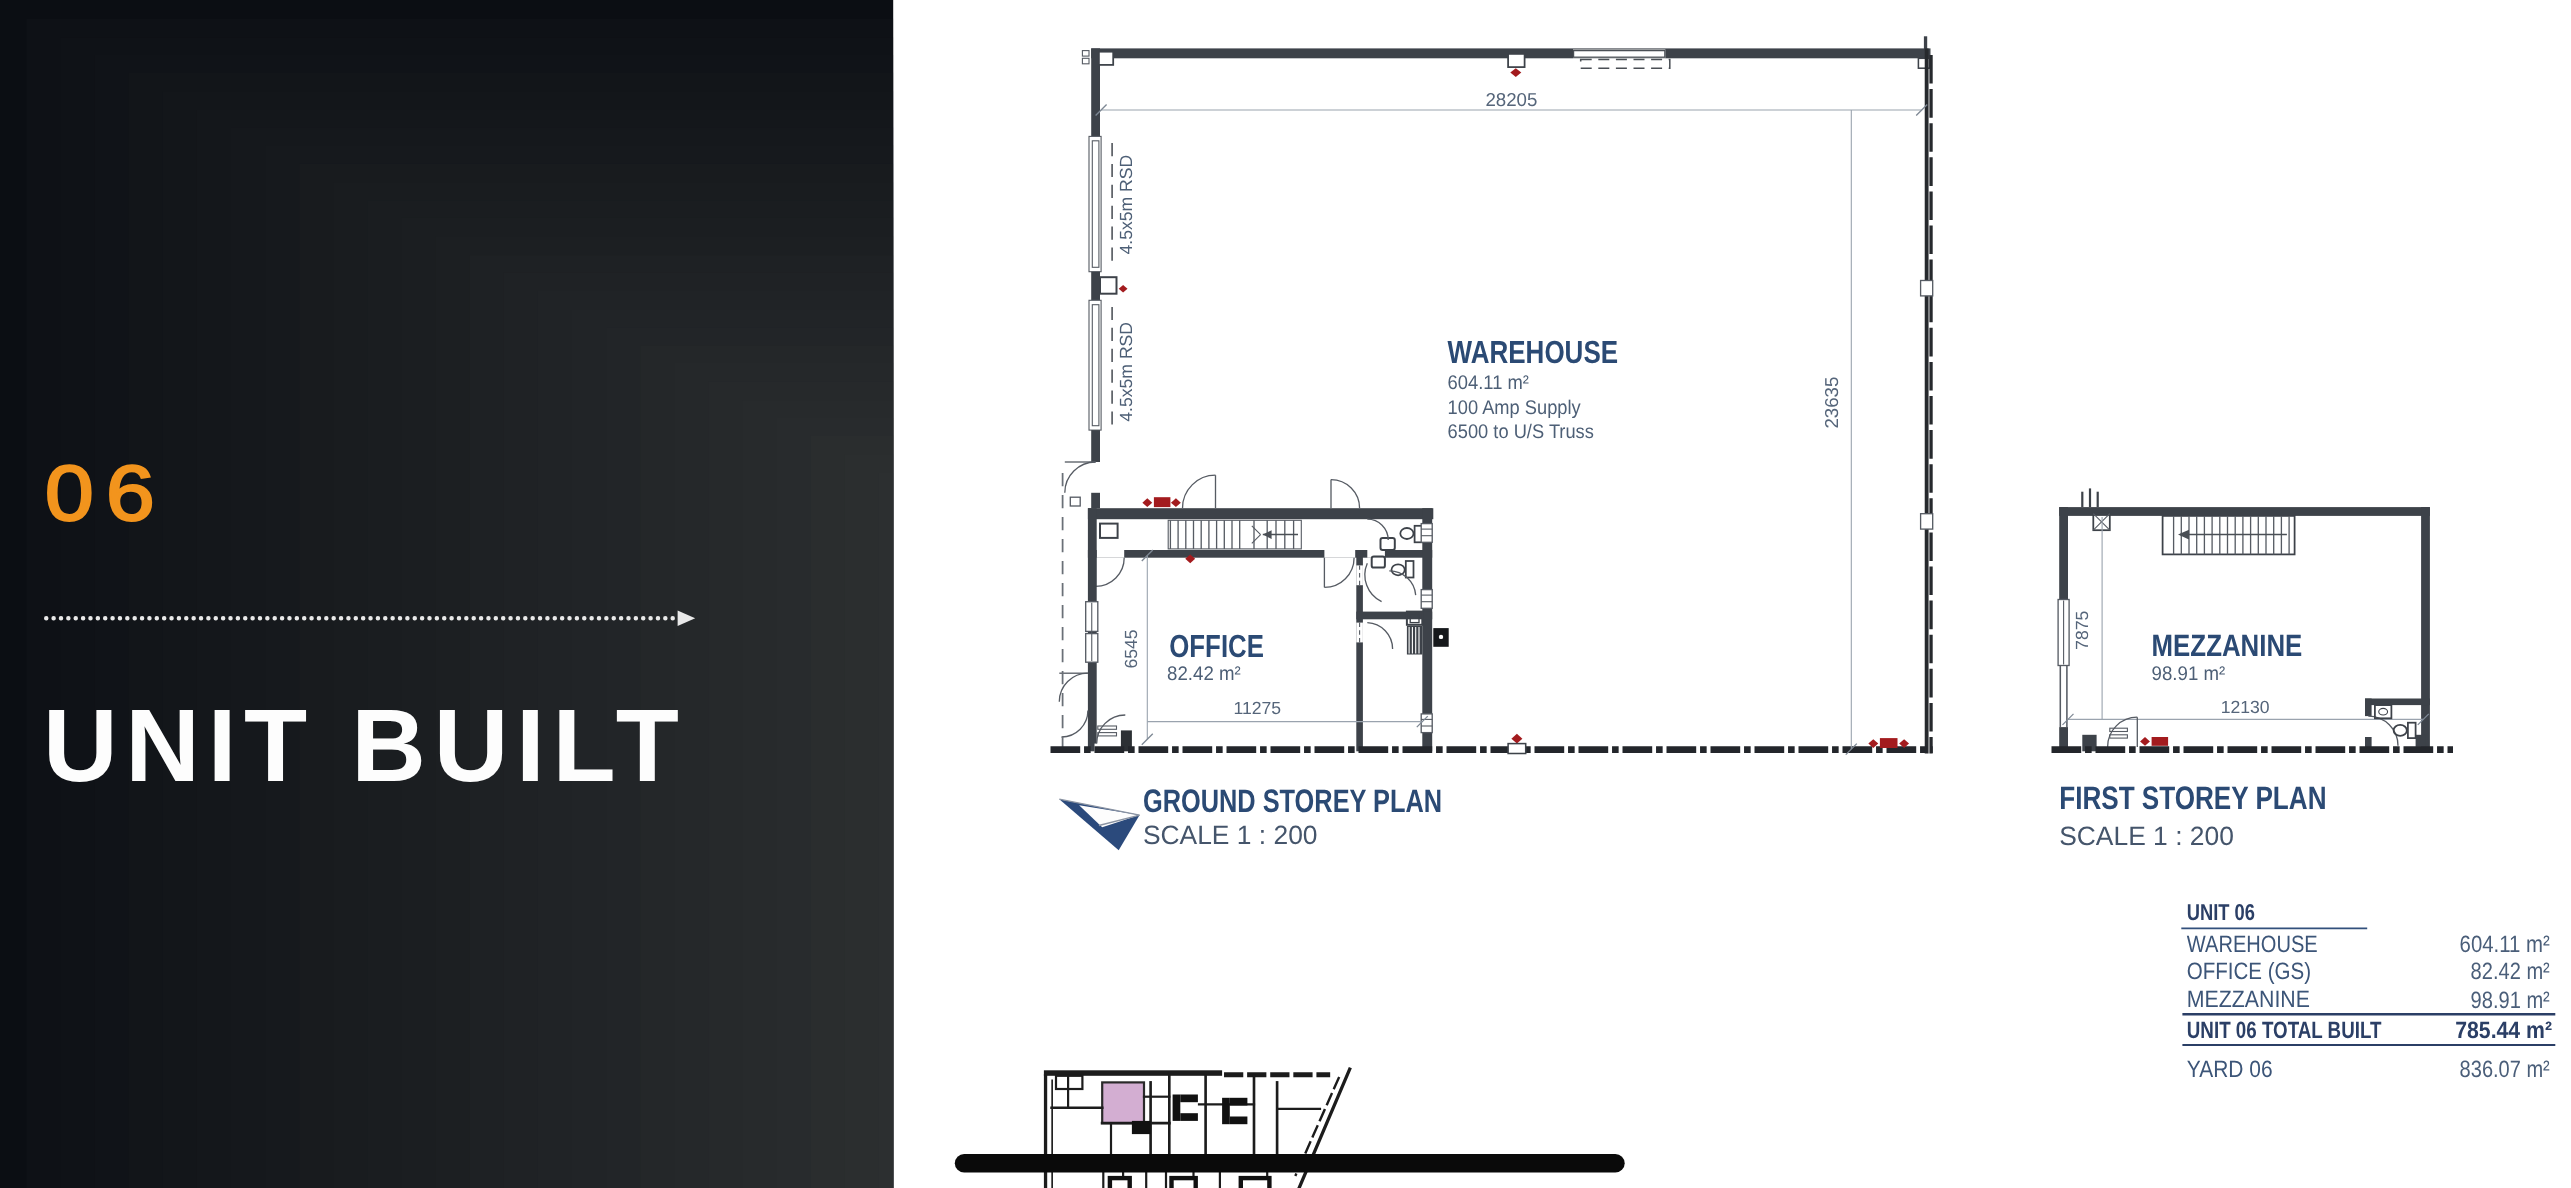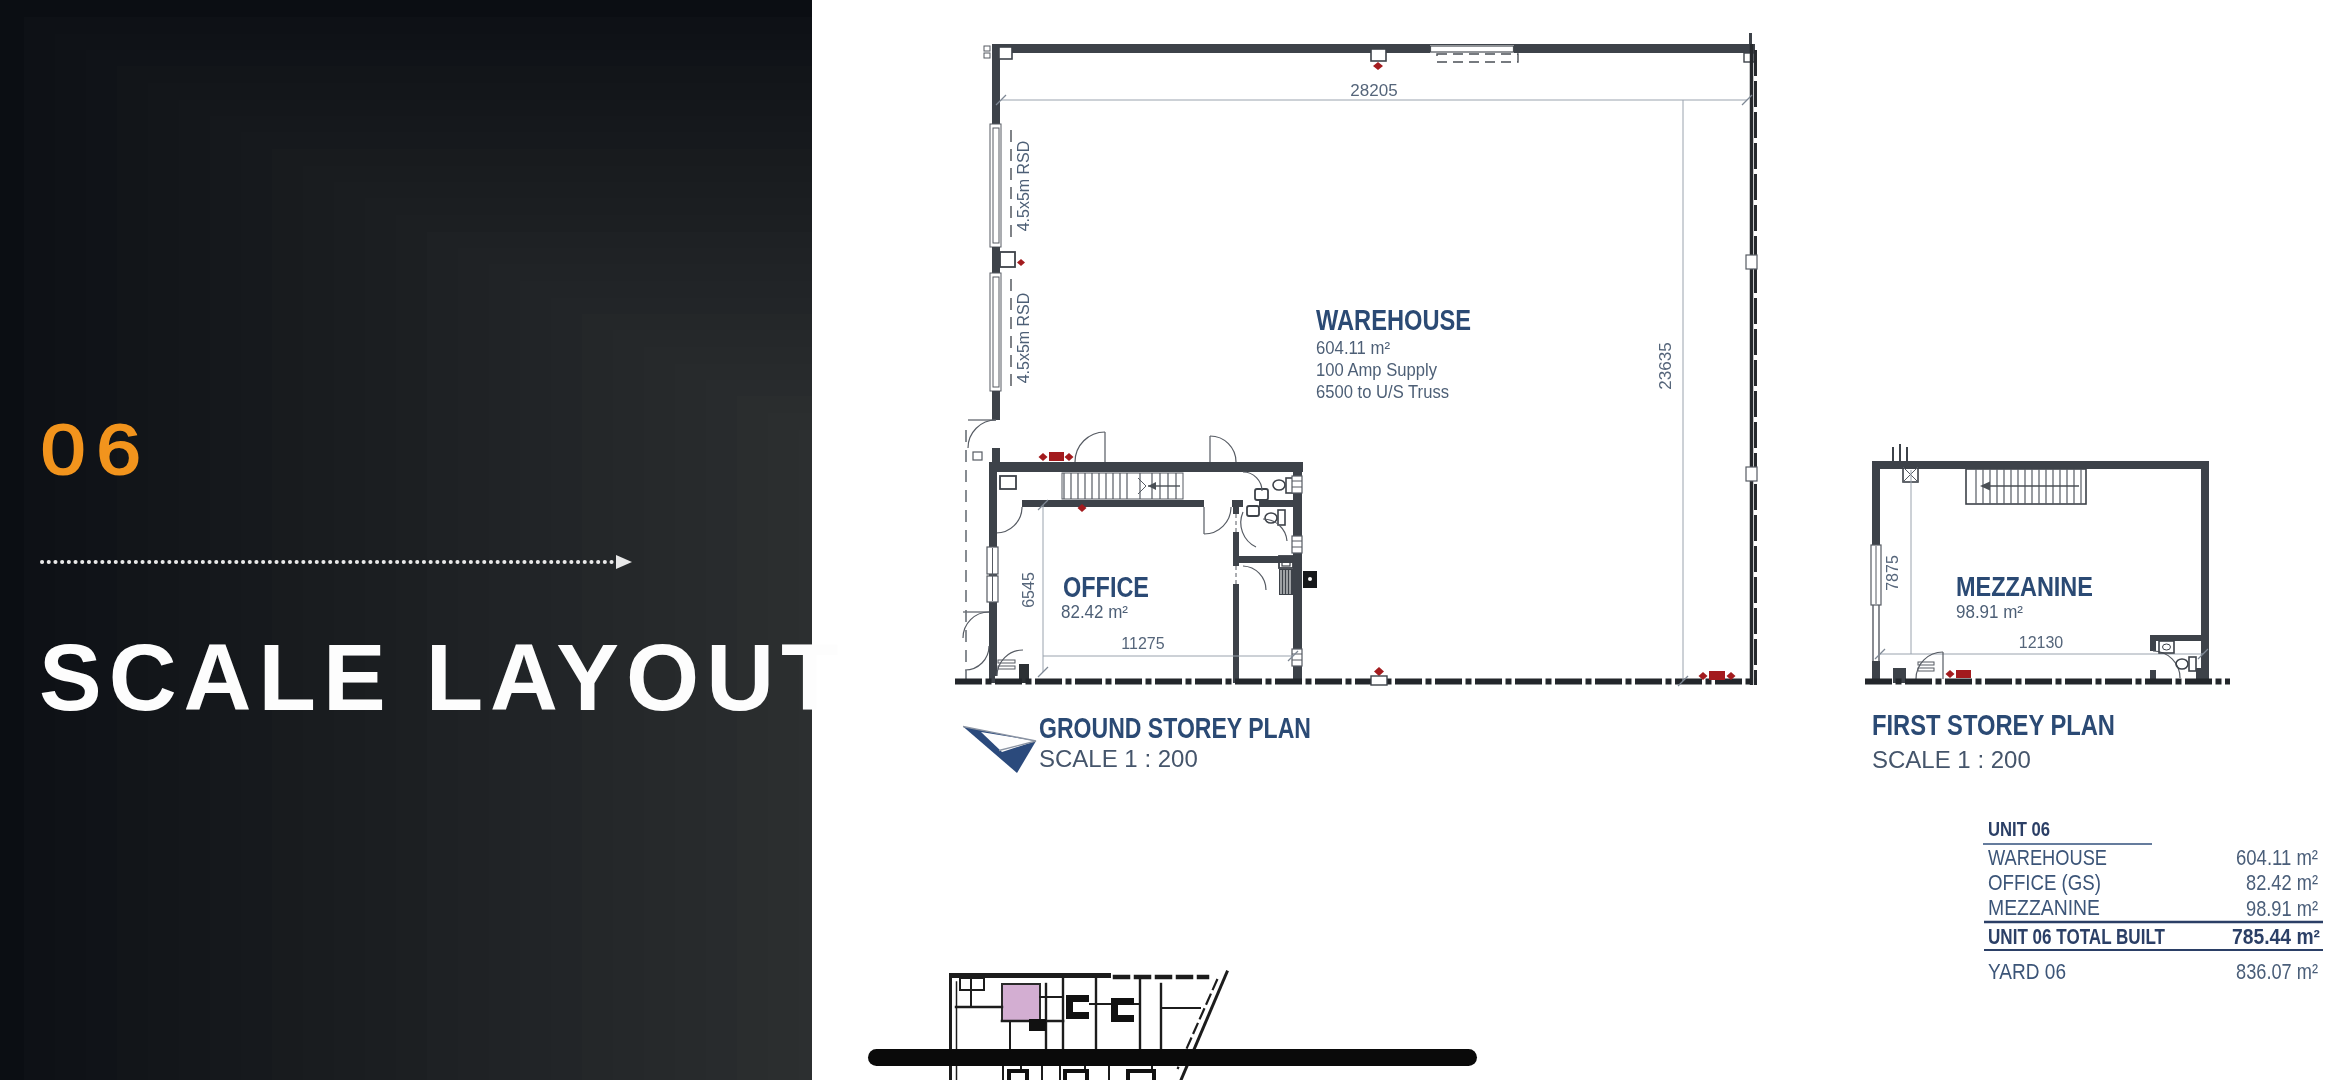--- a/index.html
+++ b/index.html
@@ -38,21 +38,21 @@
 <div class="abs" style="left:799px;top:430px;right:0;bottom:0;background:rgb(44,47,48);"></div>
 </div>
 
 <div class="abs" style="left:41px;top:409px;color:#f2941d;font-size:71px;font-weight:400;-webkit-text-stroke:2.2px #f2941d;letter-spacing:10px;transform:scaleX(1.12);transform-origin:left top;">06</div>
 
 <svg class="abs" style="left:0;top:0;" width="660" height="600" viewBox="0 0 660 600">
   <line x1="42" y1="562" x2="614" y2="562" stroke="#e9e9e9" stroke-width="4" stroke-linecap="round" stroke-dasharray="0.1 6.6"></line>
   <path d="M616,555 L632,562 L616,569 Z" fill="#e9e9e9"></path>
 </svg>
 
-<div class="abs" id="unitlayout" style="left:39px;top:624px;color:#fdfdfd;font-size:94px;font-weight:700;letter-spacing:7px;white-space:nowrap;">SCALE LAYOUT</div>
+<div class="abs" id="unitlayout" style="left:39px;top:624px;color:#fdfdfd;font-size:94px;font-weight:700;letter-spacing:7px;white-space:nowrap;">UNIT BUILT</div>
 
 <svg class="abs" style="left:0;top:0;" width="2337" height="1080" viewBox="0 0 2337 1080" id="plansvg" fill="none">
 
 <g id="ground">
 
   <rect x="992" y="44" width="763" height="9" fill="#3d4249"></rect>
 
   <rect x="1749" y="33" width="3" height="13" fill="#3d4249"></rect>
 
   <g>

